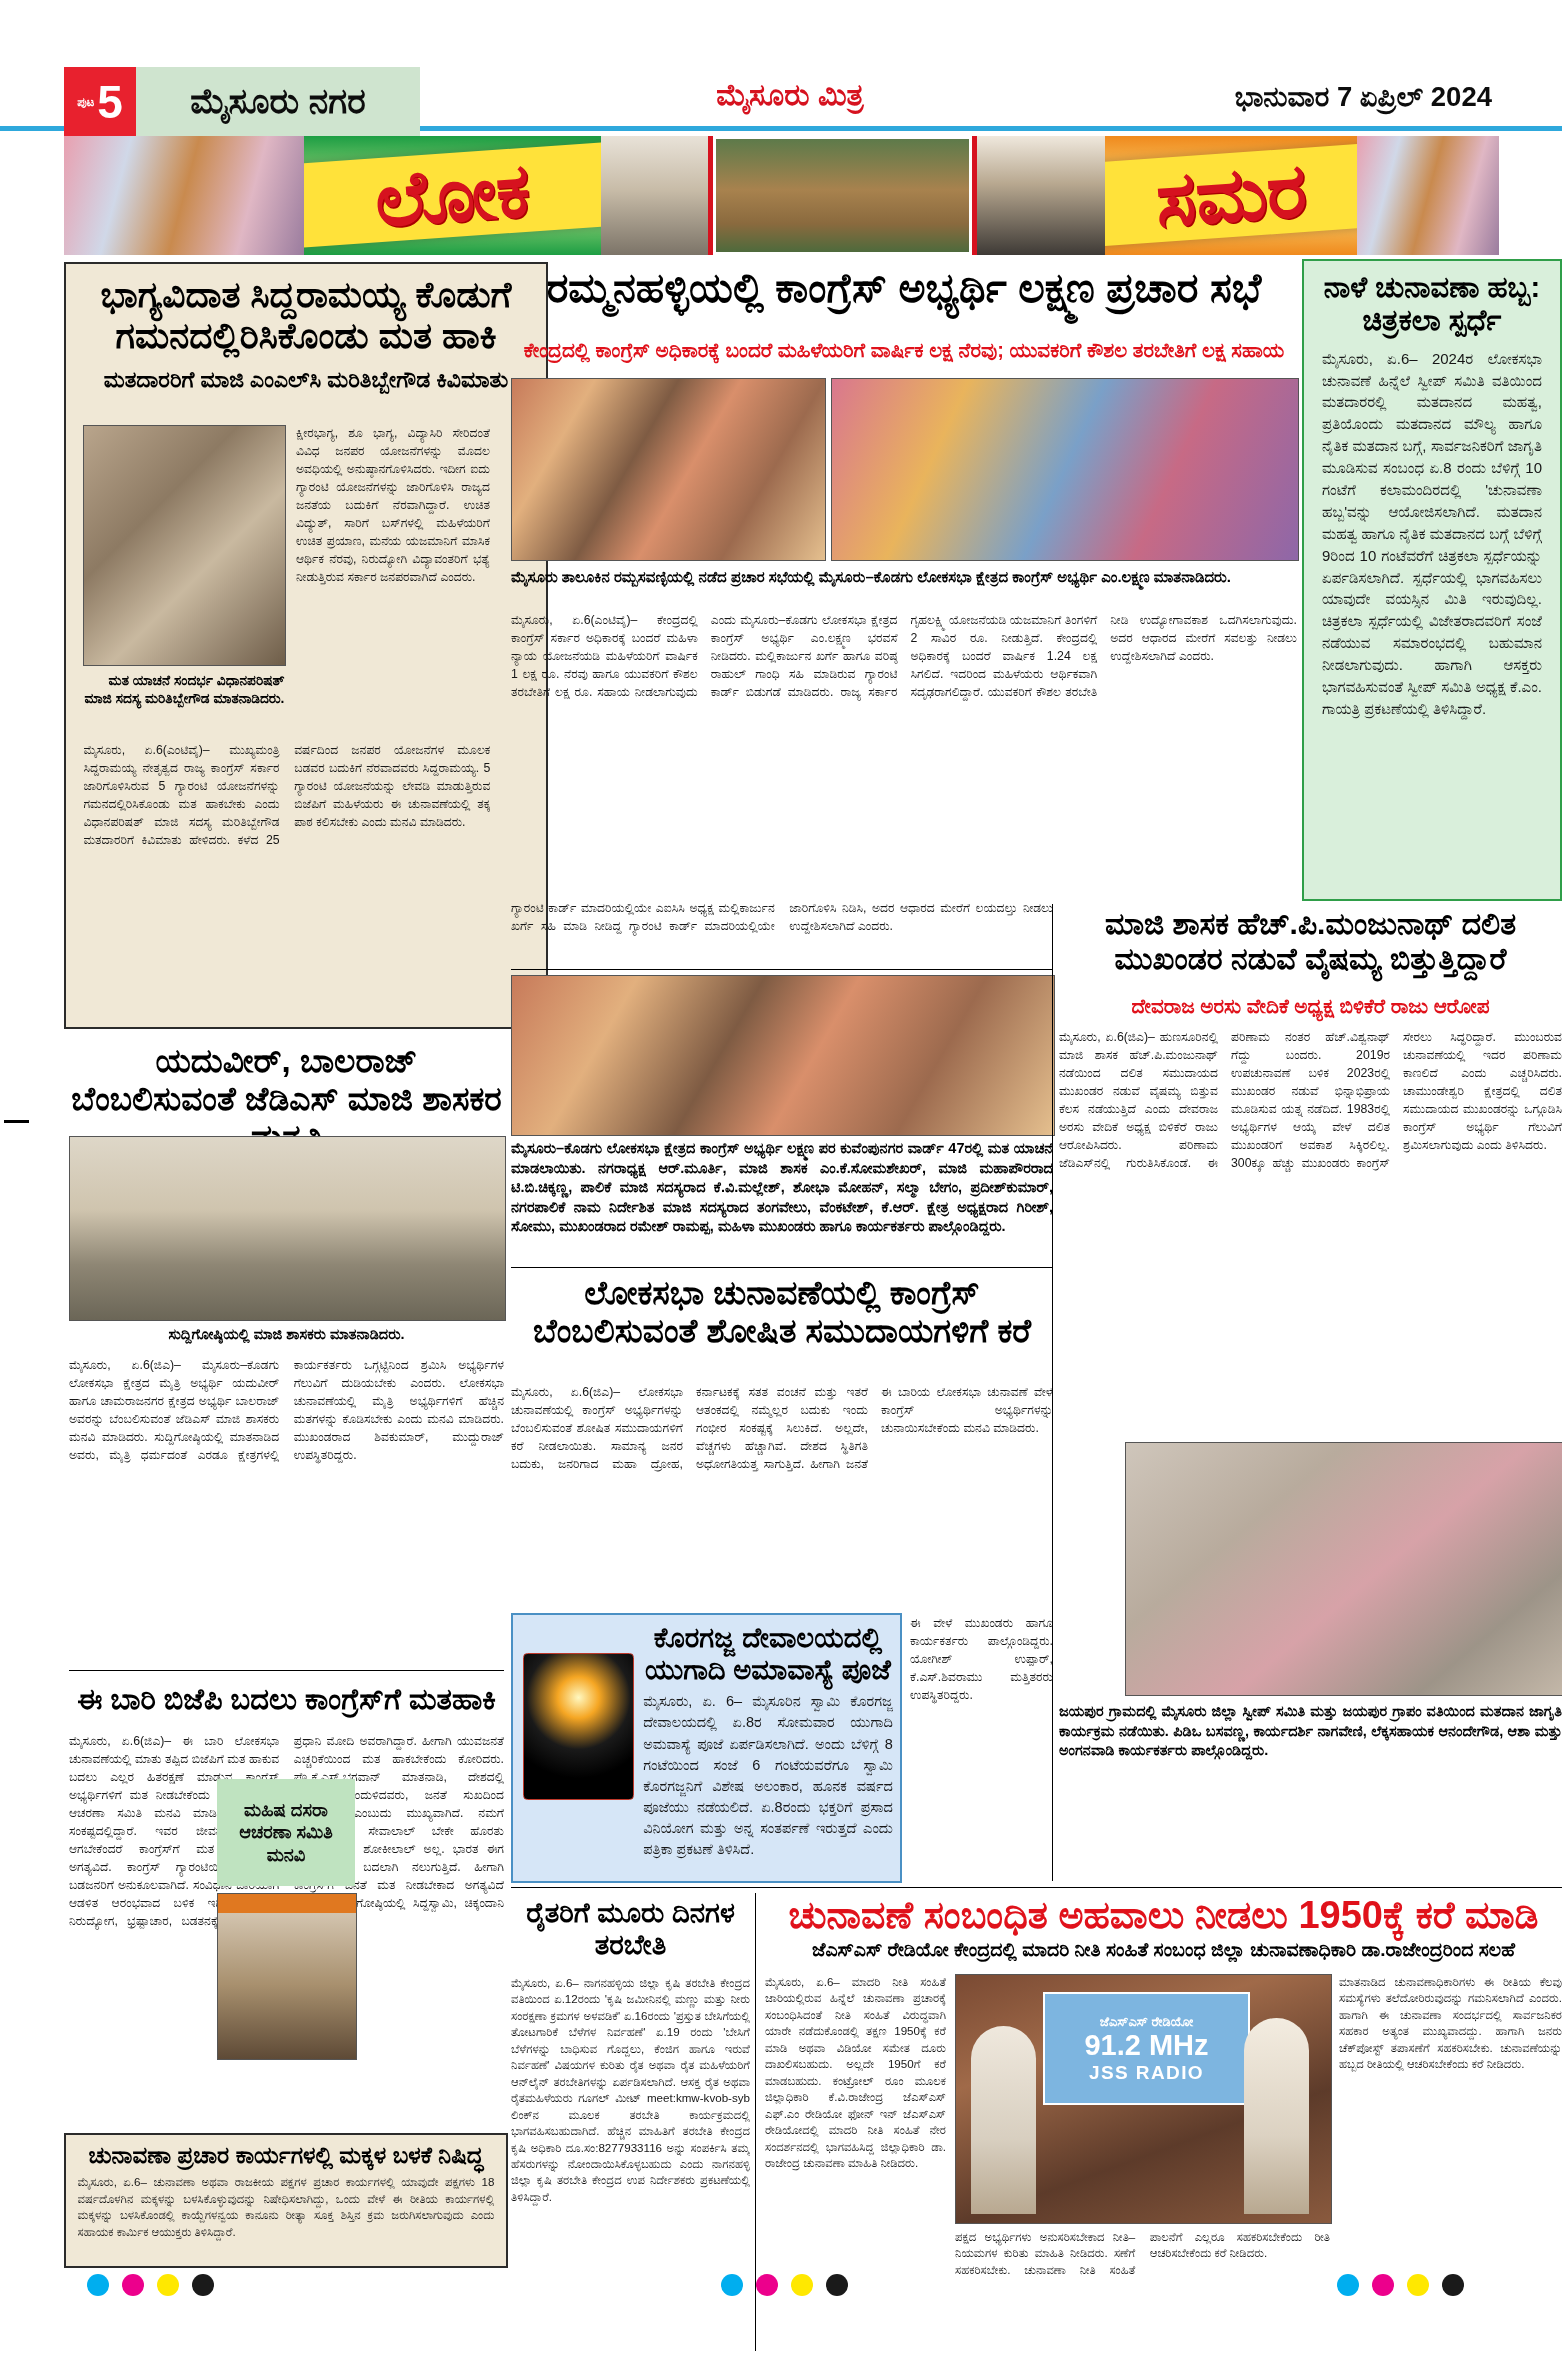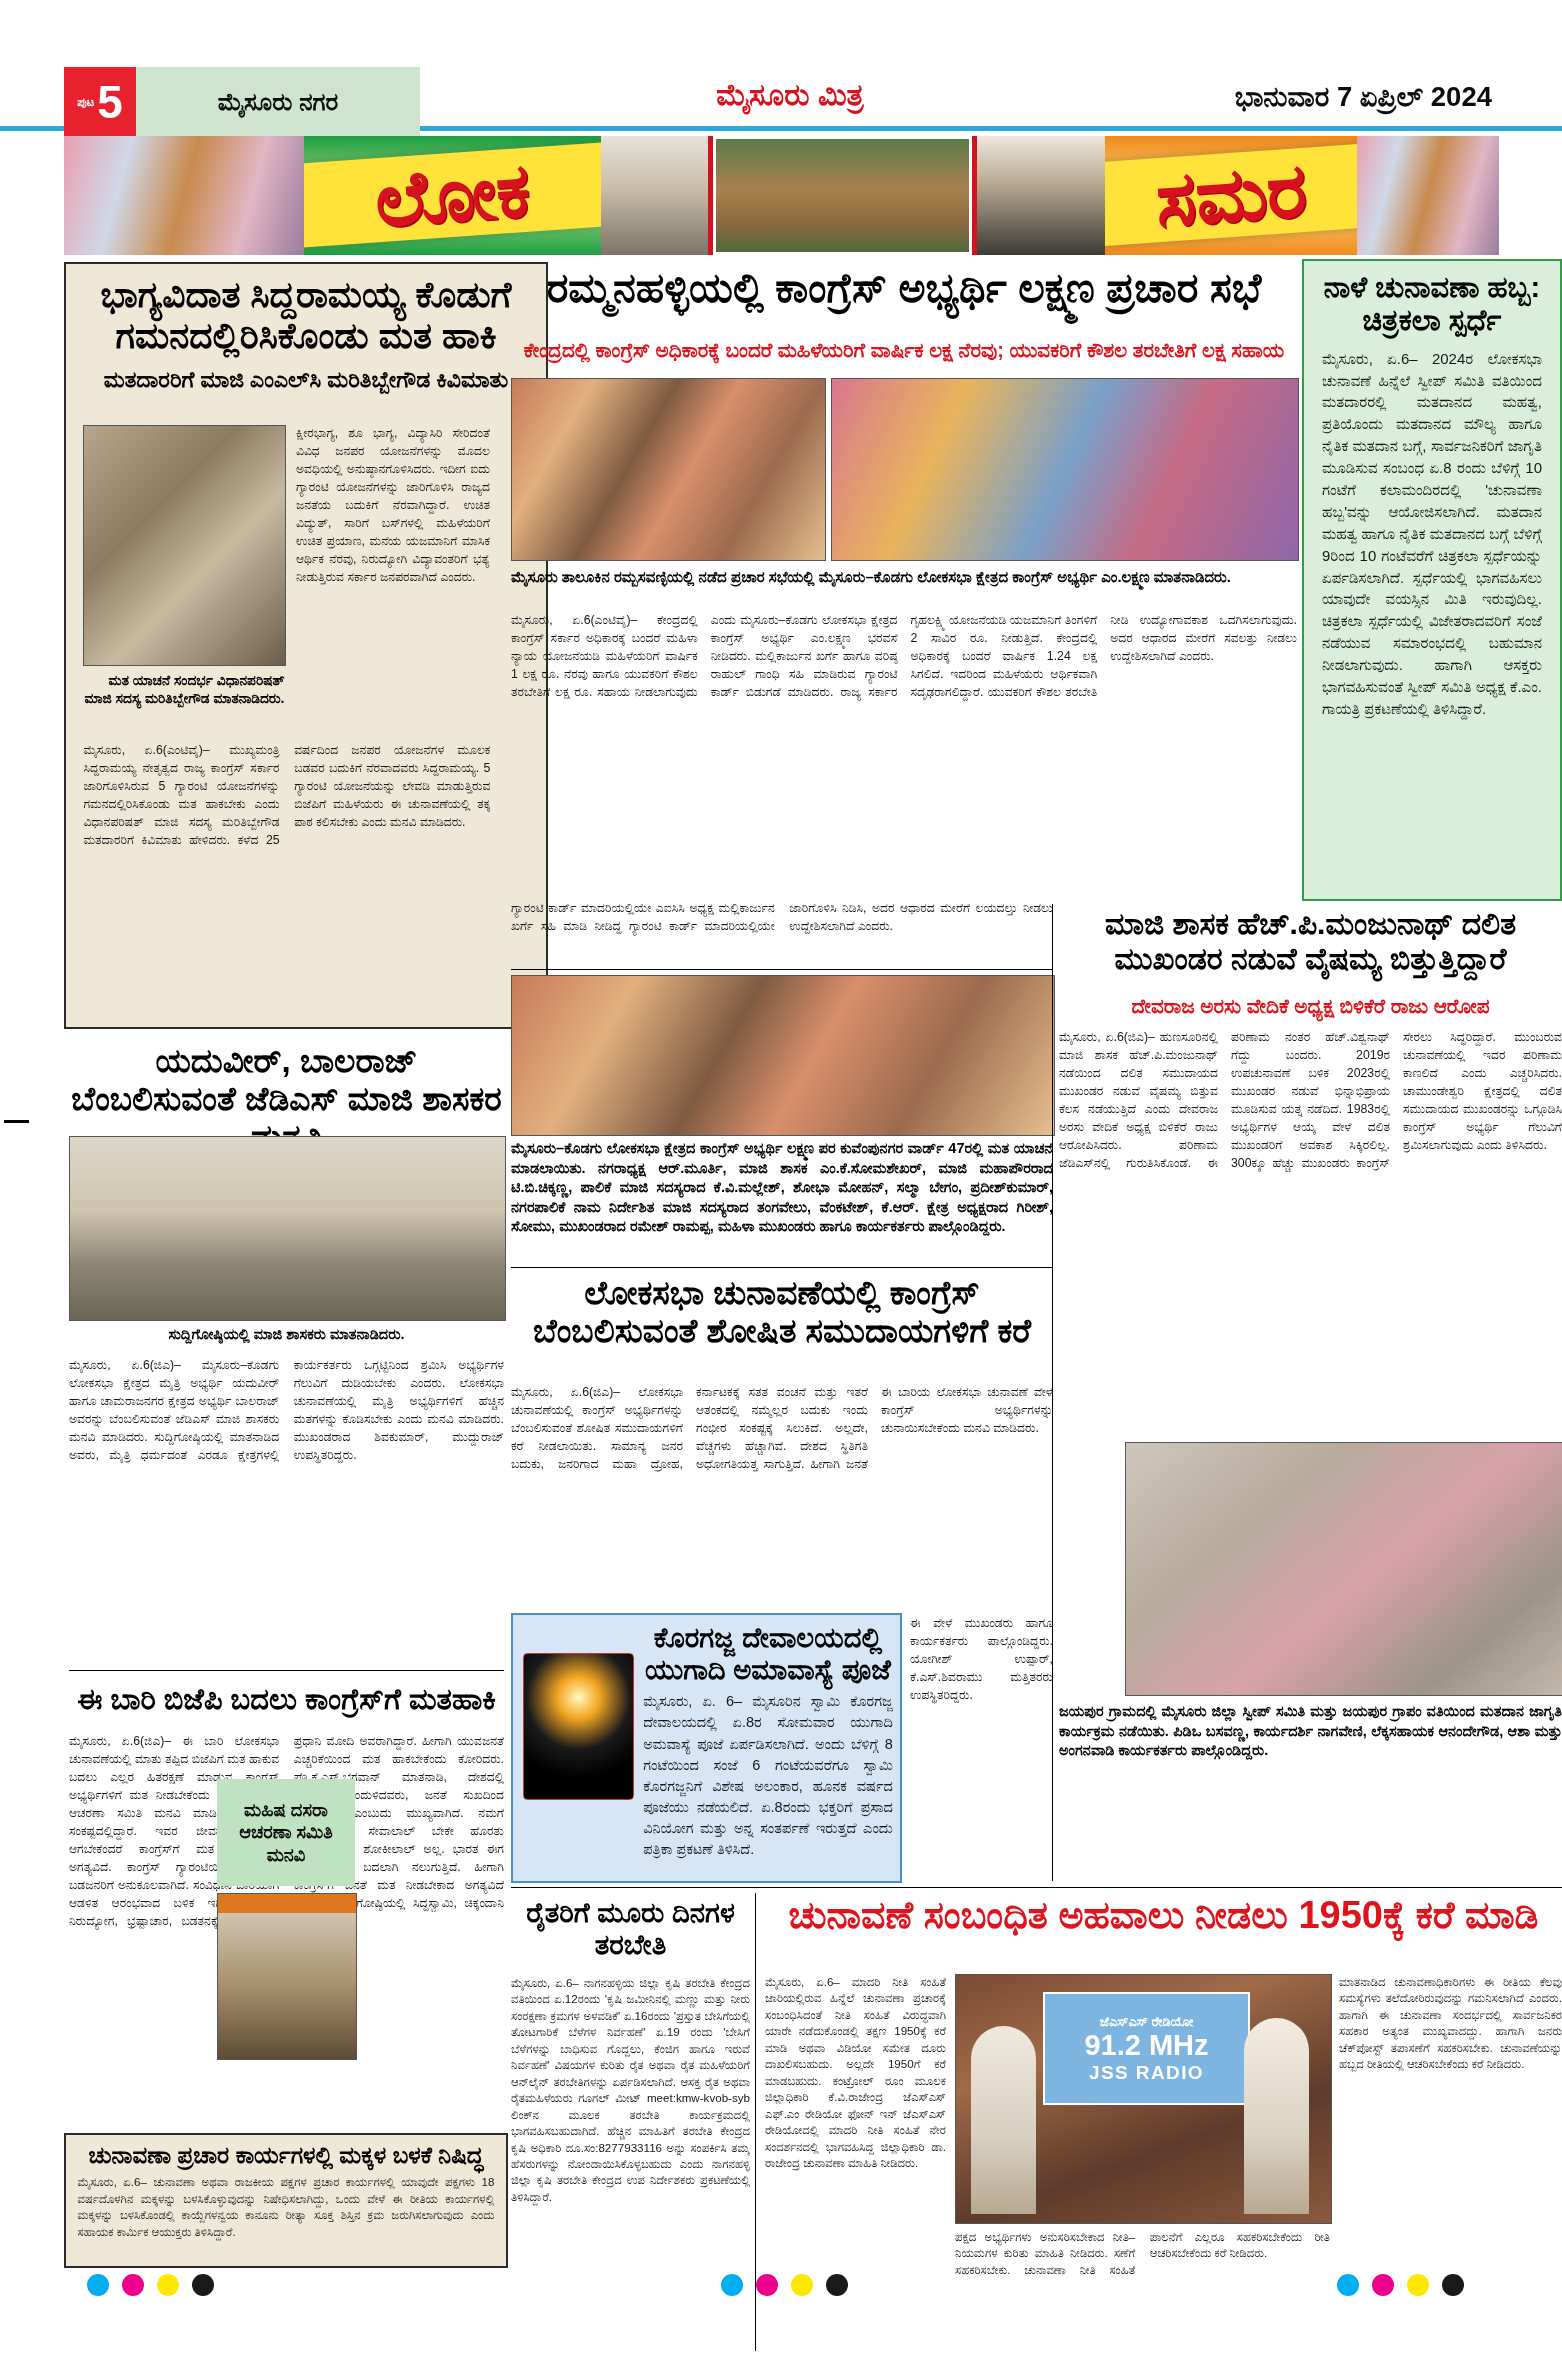--- a/index.html
+++ b/index.html
@@ -37,21 +37,21 @@
 </head>
 <body>
 
 <div id="page">
 
   <div class="abs" style="left:64px;top:67px;width:72px;height:69px;background:#e8212e;display:flex;align-items:center;justify-content:center;z-index:3;">
     <span style="color:#fff;font-size:11.6px;font-weight:bold;margin-right:2.9px;">ಪುಟ</span>
     <span style="color:#fff;font-size:46px;font-weight:bold;">5</span>
   </div>
   <div class="abs" style="left:136px;top:67px;width:284px;height:69px;background:#cfe4cf;display:flex;align-items:center;justify-content:center;z-index:3;">
-    <span style="font-size:24px;font-weight:bold;color:#0d0d0d;">ಮೈಸೂರು ನಗರ</span>
+    <span style="font-size:35px;font-weight:bold;color:#0d0d0d;">ಮೈಸೂರು ನಗರ</span>
   </div>
   <div class="abs" style="left:674px;top:78px;width:232px;text-align:center;font-size:30px;font-weight:bold;color:#d6121f;">ಮೈಸೂರು ಮಿತ್ರ</div>
   <div class="abs" style="left:1159px;top:81px;width:333px;text-align:right;font-size:27.5px;font-weight:bold;color:#0d0d0d;">ಭಾನುವಾರ 7 ಏಪ್ರಿಲ್ 2024</div>
   <div class="abs" style="left:0;top:126px;width:1562px;height:5px;background:#2ea8dc;z-index:1;"></div>
 
   <div class="abs" style="left:64px;top:136px;width:1435px;height:119px;display:flex;overflow:hidden;">
     <div class="photo-voters" style="width:240px;height:100%;"></div>
     <div style="width:297px;height:100%;position:relative;background:linear-gradient(180deg,#1d9e44 0%,#7cc96d 30%,#f4f7a0 50%,#7cc96d 72%,#1d9e44 100%);overflow:hidden;">
       <div class="ribbon" style="top:17.4px;height:84px;">
         <span class="ribbon-word">ಲೋಕ</span>
@@ -146,20 +146,21 @@
   <div class="abs photo-circle" style="left:1125px;top:1442px;width:438px;height:252px;border:0.7px solid #555;"></div>
   <div class="abs caption" style="left:1059px;top:1702px;width:503px;height:174px;overflow:hidden;font-size:14.5px;text-align:justify;">ಜಯಪುರ ಗ್ರಾಮದಲ್ಲಿ ಮೈಸೂರು ಜಿಲ್ಲಾ ಸ್ವೀಪ್ ಸಮಿತಿ ಮತ್ತು ಜಯಪುರ ಗ್ರಾಪಂ ವತಿಯಿಂದ ಮತದಾನ ಜಾಗೃತಿ ಕಾರ್ಯಕ್ರಮ ನಡೆಯಿತು. ಪಿಡಿಒ ಬಸವಣ್ಣ, ಕಾರ್ಯದರ್ಶಿ ನಾಗವೇಣಿ, ಲೆಕ್ಕಸಹಾಯಕ ಆನಂದೇಗೌಡ, ಆಶಾ ಮತ್ತು ಅಂಗನವಾಡಿ ಕಾರ್ಯಕರ್ತರು ಪಾಲ್ಗೊಂಡಿದ್ದರು.</div>
 
   <div class="abs rule-h" style="left:511px;top:1887px;width:1052px;"></div>
   <div class="abs rule-v" style="left:755px;top:1893px;height:458px;"></div>
 
   <div class="hl abs" style="left:511px;top:1897px;width:239px;font-size:27.5px;">ರೈತರಿಗೆ ಮೂರು ದಿನಗಳ ತರಬೇತಿ</div>
   <div class="abs body-sm" style="left:511px;top:1975px;width:239px;height:374px;overflow:hidden;">ಮೈಸೂರು, ಏ.6– ನಾಗನಹಳ್ಳಿಯ ಜಿಲ್ಲಾ ಕೃಷಿ ತರಬೇತಿ ಕೇಂದ್ರದ ವತಿಯಿಂದ ಏ.12ರಂದು 'ಕೃಷಿ ಜಮೀನಿನಲ್ಲಿ ಮಣ್ಣು ಮತ್ತು ನೀರು ಸಂರಕ್ಷಣಾ ಕ್ರಮಗಳ ಅಳವಡಿಕೆ' ಏ.16ರಂದು 'ಪ್ರಸ್ತುತ ಬೇಸಿಗೆಯಲ್ಲಿ ತೋಟಗಾರಿಕೆ ಬೆಳೆಗಳ ನಿರ್ವಹಣೆ' ಏ.19 ರಂದು 'ಬೇಸಿಗೆ ಬೆಳೆಗಳನ್ನು ಬಾಧಿಸುವ ಗೊದ್ದಲು, ಕೆಂಜಿಗ ಹಾಗೂ ಇರುವೆ ನಿರ್ವಹಣೆ' ವಿಷಯಗಳ ಕುರಿತು ರೈತ ಅಥವಾ ರೈತ ಮಹಿಳೆಯರಿಗೆ ಆನ್‌ಲೈನ್ ತರಬೇತಿಗಳನ್ನು ಏರ್ಪಡಿಸಲಾಗಿದೆ. ಆಸಕ್ತ ರೈತ ಅಥವಾ ರೈತಮಹಿಳೆಯರು ಗೂಗಲ್ ಮೀಟ್ meet:kmw-kvob-syb ಲಿಂಕ್‌ನ ಮೂಲಕ ತರಬೇತಿ ಕಾರ್ಯಕ್ರಮದಲ್ಲಿ ಭಾಗವಹಿಸಬಹುದಾಗಿದೆ. ಹೆಚ್ಚಿನ ಮಾಹಿತಿಗೆ ತರಬೇತಿ ಕೇಂದ್ರದ ಕೃಷಿ ಅಧಿಕಾರಿ ದೂ.ಸಂ:8277933116 ಅನ್ನು ಸಂಪರ್ಕಿಸಿ ತಮ್ಮ ಹೆಸರುಗಳನ್ನು ನೋಂದಾಯಿಸಿಕೊಳ್ಳಬಹುದು ಎಂದು ನಾಗನಹಳ್ಳಿ ಜಿಲ್ಲಾ ಕೃಷಿ ತರಬೇತಿ ಕೇಂದ್ರದ ಉಪ ನಿರ್ದೇಶಕರು ಪ್ರಕಟಣೆಯಲ್ಲಿ ತಿಳಿಸಿದ್ದಾರೆ.</div>
 
   <div class="hl-red abs" style="left:765px;top:1894px;width:797px;font-size:38px;">ಚುನಾವಣೆ ಸಂಬಂಧಿತ ಅಹವಾಲು ನೀಡಲು 1950ಕ್ಕೆ ಕರೆ ಮಾಡಿ</div>
+  <div class="hl abs" style="left:765px;top:1939px;width:797px;font-size:19px;">ಜೆಎಸ್ಎಸ್ ರೇಡಿಯೋ ಕೇಂದ್ರದಲ್ಲಿ ಮಾದರಿ ನೀತಿ ಸಂಹಿತೆ ಸಂಬಂಧ ಜಿಲ್ಲಾ ಚುನಾವಣಾಧಿಕಾರಿ ಡಾ.ರಾಜೇಂದ್ರರಿಂದ ಸಲಹೆ</div>
   <div class="abs body-sm" style="left:765px;top:1974px;width:181px;height:375px;overflow:hidden;">ಮೈಸೂರು, ಏ.6– ಮಾದರಿ ನೀತಿ ಸಂಹಿತೆ ಜಾರಿಯಲ್ಲಿರುವ ಹಿನ್ನೆಲೆ ಚುನಾವಣಾ ಪ್ರಚಾರಕ್ಕೆ ಸಂಬಂಧಿಸಿದಂತೆ ನೀತಿ ಸಂಹಿತೆ ವಿರುದ್ಧವಾಗಿ ಯಾರೇ ನಡೆದುಕೊಂಡಲ್ಲಿ ತಕ್ಷಣ 1950ಕ್ಕೆ ಕರೆ ಮಾಡಿ ಅಥವಾ ವಿಡಿಯೋ ಸಮೇತ ದೂರು ದಾಖಲಿಸಬಹುದು. ಅಲ್ಲದೇ 1950ಗೆ ಕರೆ ಮಾಡಬಹುದು. ಕಂಟ್ರೋಲ್ ರೂಂ ಮೂಲಕ ಜಿಲ್ಲಾಧಿಕಾರಿ ಕೆ.ವಿ.ರಾಜೇಂದ್ರ ಜೆಎಸ್ಎಸ್ ಎಫ್.ಎಂ ರೇಡಿಯೋ ಫೋನ್ ಇನ್ ಜೆಎಸ್ಎಸ್ ರೇಡಿಯೋದಲ್ಲಿ ಮಾದರಿ ನೀತಿ ಸಂಹಿತೆ ನೇರ ಸಂದರ್ಶನದಲ್ಲಿ ಭಾಗವಹಿಸಿದ್ದ ಜಿಲ್ಲಾಧಿಕಾರಿ ಡಾ. ರಾಜೇಂದ್ರ ಚುನಾವಣಾ ಮಾಹಿತಿ ನೀಡಿದರು.</div>
 
   <div class="abs photo-radio" style="left:955px;top:1974px;width:375px;height:248px;border:0.7px solid #555;">
     <div style="position:absolute;left:87px;top:17.4px;width:203px;height:109px;background:#7db5e0;border:2.2px solid #fff;display:flex;flex-direction:column;align-items:center;justify-content:center;">
       <span style="color:#fff;font-weight:bold;font-size:13px;">ಜೆಎಸ್ಎಸ್ ರೇಡಿಯೋ</span>
       <span style="color:#ffffff;font-weight:bold;font-size:29px;line-height:1.1;">91.2 MHz</span>
       <span style="color:#fff;font-weight:bold;font-size:19px;letter-spacing:1.4px;">JSS RADIO</span>
     </div>
     <div style="position:absolute;left:14.5px;top:51px;width:65px;height:188px;background:linear-gradient(180deg,#efe8dd 0%,#d8cfc0 60%,#b8a890 100%);border-radius:33px 33px 0 0;"></div>
     <div style="position:absolute;right:22px;top:43px;width:65px;height:196px;background:linear-gradient(180deg,#f3ece0 0%,#dcd2c2 60%,#b8a890 100%);border-radius:33px 33px 0 0;"></div>

